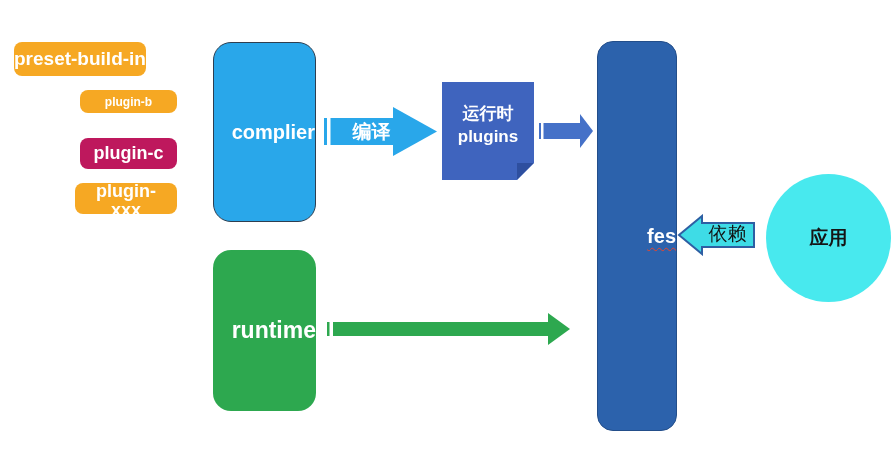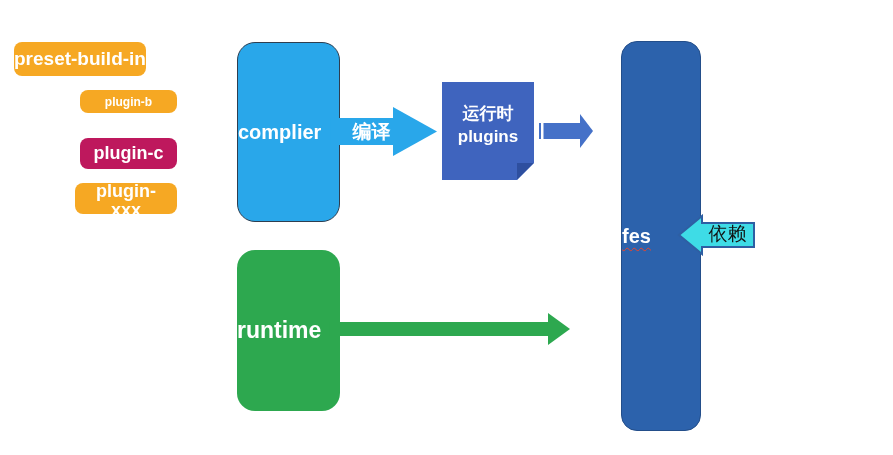--- a/index.html
+++ b/index.html
@@ -30,23 +30,22 @@
             align-items: center; padding-top: 4px; }
   .chip-3 .wrap { display: block; width: 72px; text-align: center; line-height: 19px; }
 
   
   .procbox {
     position: absolute;
     border-radius: 18px;
     color: #ffffff;
     display: flex;
     align-items: center;
-    justify-content: flex-start;
+    justify-content: flex-end;
     text-align: center;
-    margin-left: 24px;
   }
   .box-complier { left: 213px; top: 42px;  width: 103px; height: 180px;
                   border: 1px solid #2E3E50; font-size: 20px; font-weight: 600; }
   .box-runtime  { left: 213px; top: 250px; width: 103px; height: 161px;
                   font-size: 23px; font-weight: 700; }
   .box-fes      { left: 597px; top: 41px;  width: 80px;  height: 390px;
                   border: 1px solid #234E8A; border-radius: 16px;
                   font-size: 20px; font-weight: 600; }
   .box-fes .misspell {
     text-decoration-line: underline;
@@ -166,14 +165,17 @@
     </svg>
   </div>
 
   <div class="arrow arrow-depend">
     <svg viewBox="0 0 79 42">
       <polygon points="2,21 25,2 25,9 77,9 77,33 25,33 25,40" stroke-width="2" stroke-linejoin="miter" fill="#3EDCE6" stroke="#2E5FA3"></polygon>
     </svg>
     <span class="arrow-label">依赖</span>
   </div>
 
+  <div class="ellipse-app" style="background: rgb(72, 233, 238);">
+    <span>应用</span>
+  </div>
 
 </div>
 
 </body></html>

